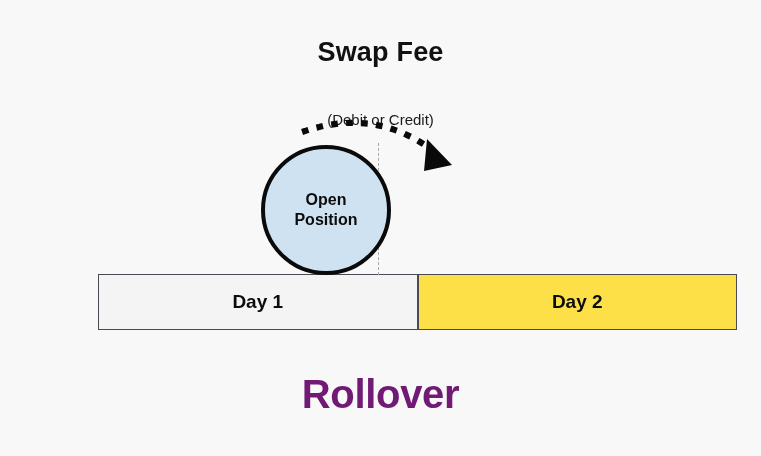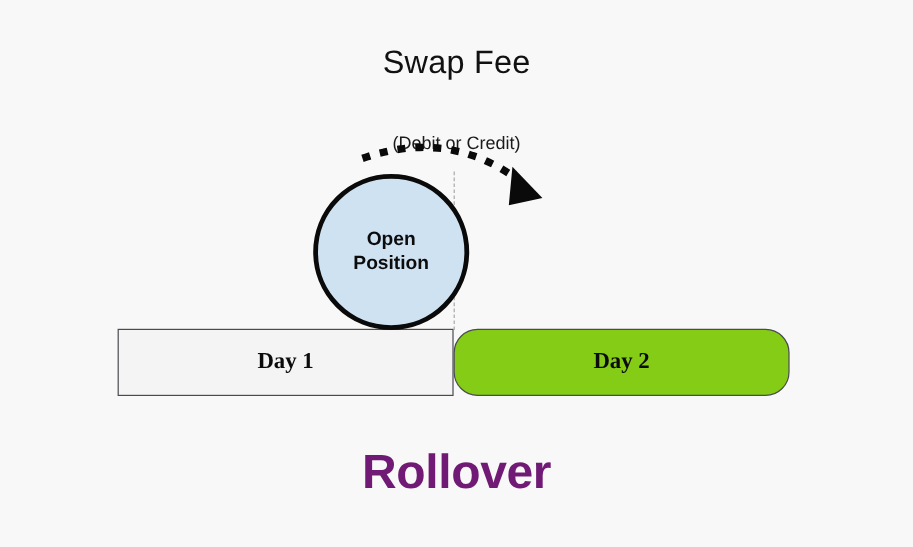--- a/index.html
+++ b/index.html
@@ -22,21 +22,21 @@
   }
 
   
   .swap-title {
     position: absolute;
     left: 0;
     top: 38px;
     width: 761px;
     text-align: center;
     font-size: 27px;
-    font-weight: normal;
+    font-weight: bold;
     color: #111111;
     letter-spacing: 0.2px;
     line-height: 1.1;
   }
   .swap-subtitle {
     position: absolute;
     left: 0;
     top: 68px;
     width: 761px;
     text-align: center;
@@ -45,44 +45,42 @@
     color: #1a1a1a;
     line-height: 1.1;
     margin-top: 44px;
   }
 
   
   .timeline {
     position: absolute;
     left: 98px;
     top: 274px;
-    width: 560px;
+    width: 639px;
     height: 56px;
     display: flex;
-    font-family: Liberation Serif, serif;
   }
   .day-box {
     flex: 1 1 50%;
     border: 1.4px solid #4a4a52;
     box-sizing: border-box;
     display: flex;
     align-items: center;
     justify-content: center;
     font-size: 19px;
     font-weight: bold;
     color: #0c0c0c;
   }
   .day-box.day1 {
     background: #f4f4f4;
     border-right-width: 0.8px;
   }
   .day-box.day2 {
-    background: #84cc16;
+    background: #fde047;
     border-left-width: 0.8px;
-    border-radius: 20px;
   }
 
   
   .position-circle {
     position: absolute;
     left: 261px;
     top: 145px;
     width: 130px;
     height: 130px;
     border-radius: 50%;

